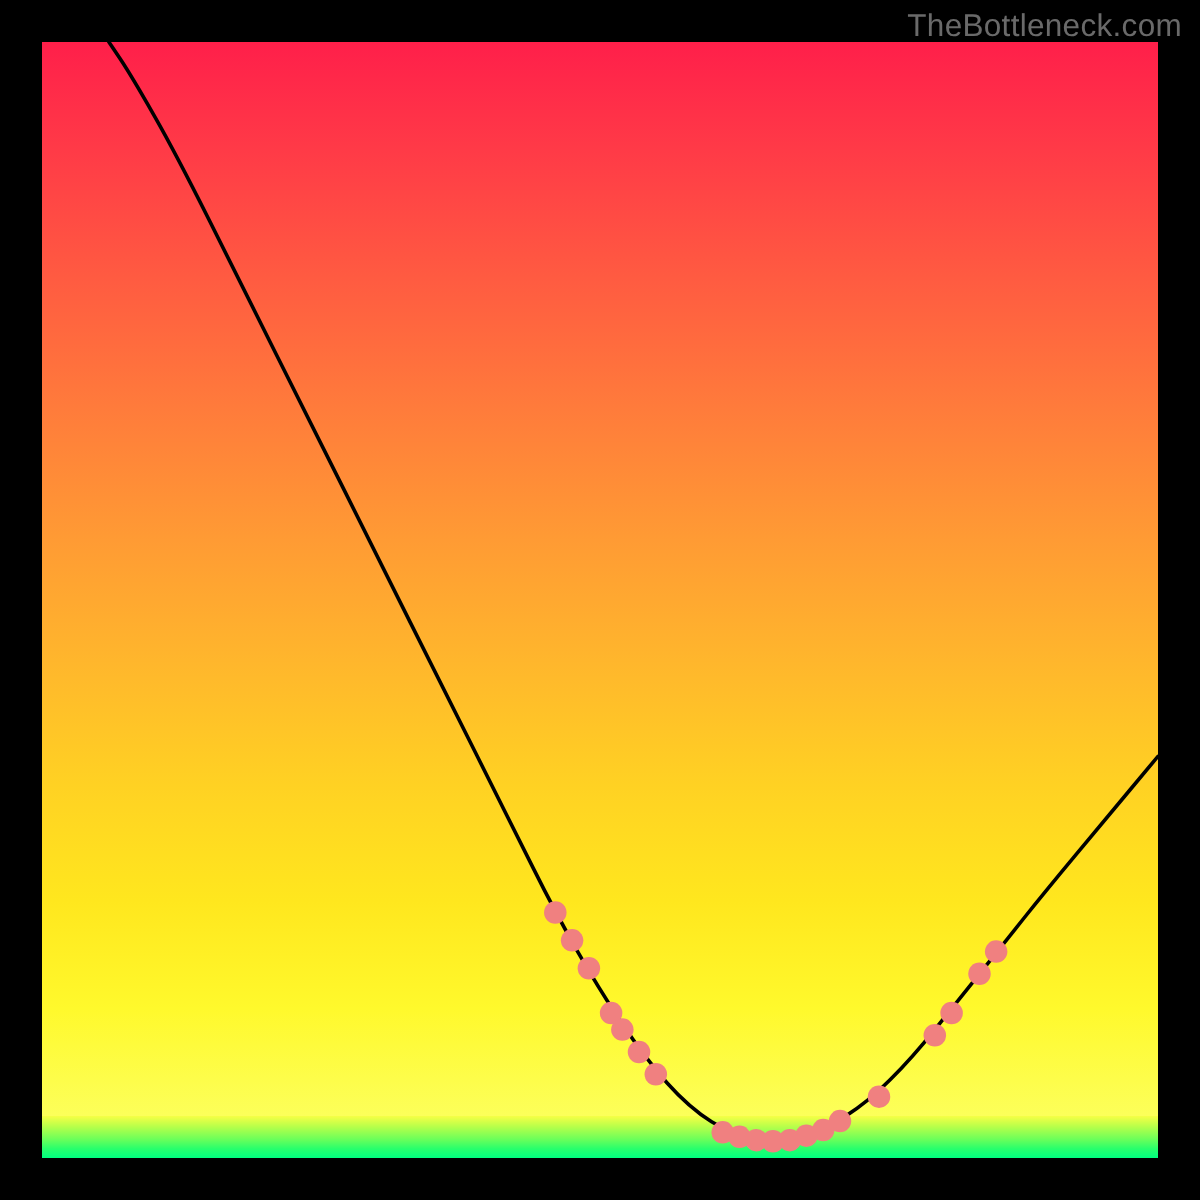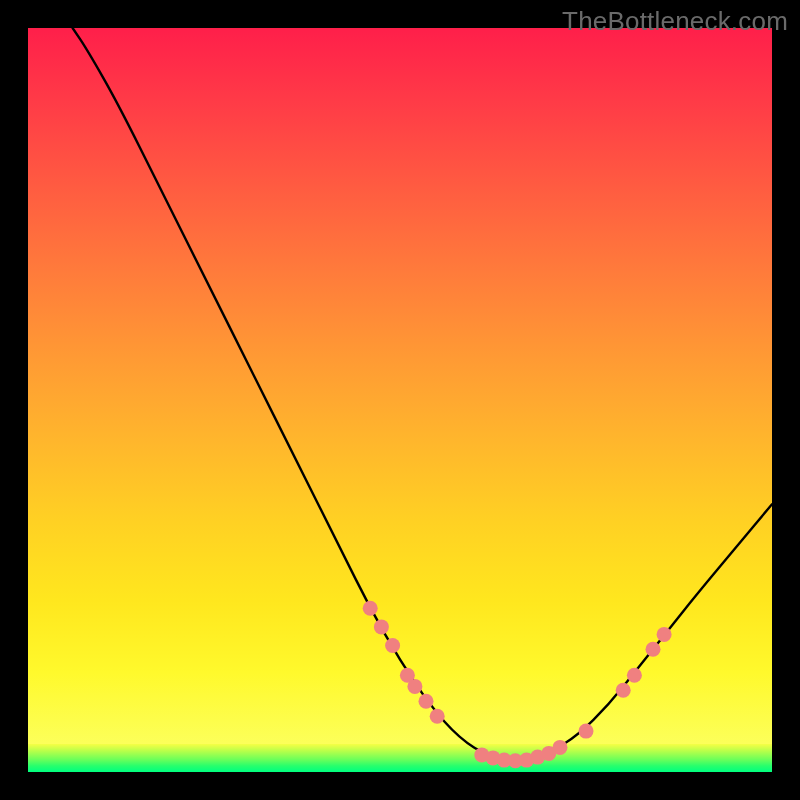--- a/index.html
+++ b/index.html
@@ -14,21 +14,21 @@
   .stage {
     position: relative;
     width: 800px;
     height: 800px;
   }
   .attribution {
     position: absolute;
     top: 6px;
     right: 12px;
     color: #6a6a6a;
-    font-size: 26px;
+    font-size: 21px;
     letter-spacing: 0.2px;
     z-index: 20;
   }
   
   .plot-area {
     position: absolute;
     left: 28px;
     top: 28px;
     width: 744px;
     height: 744px;

